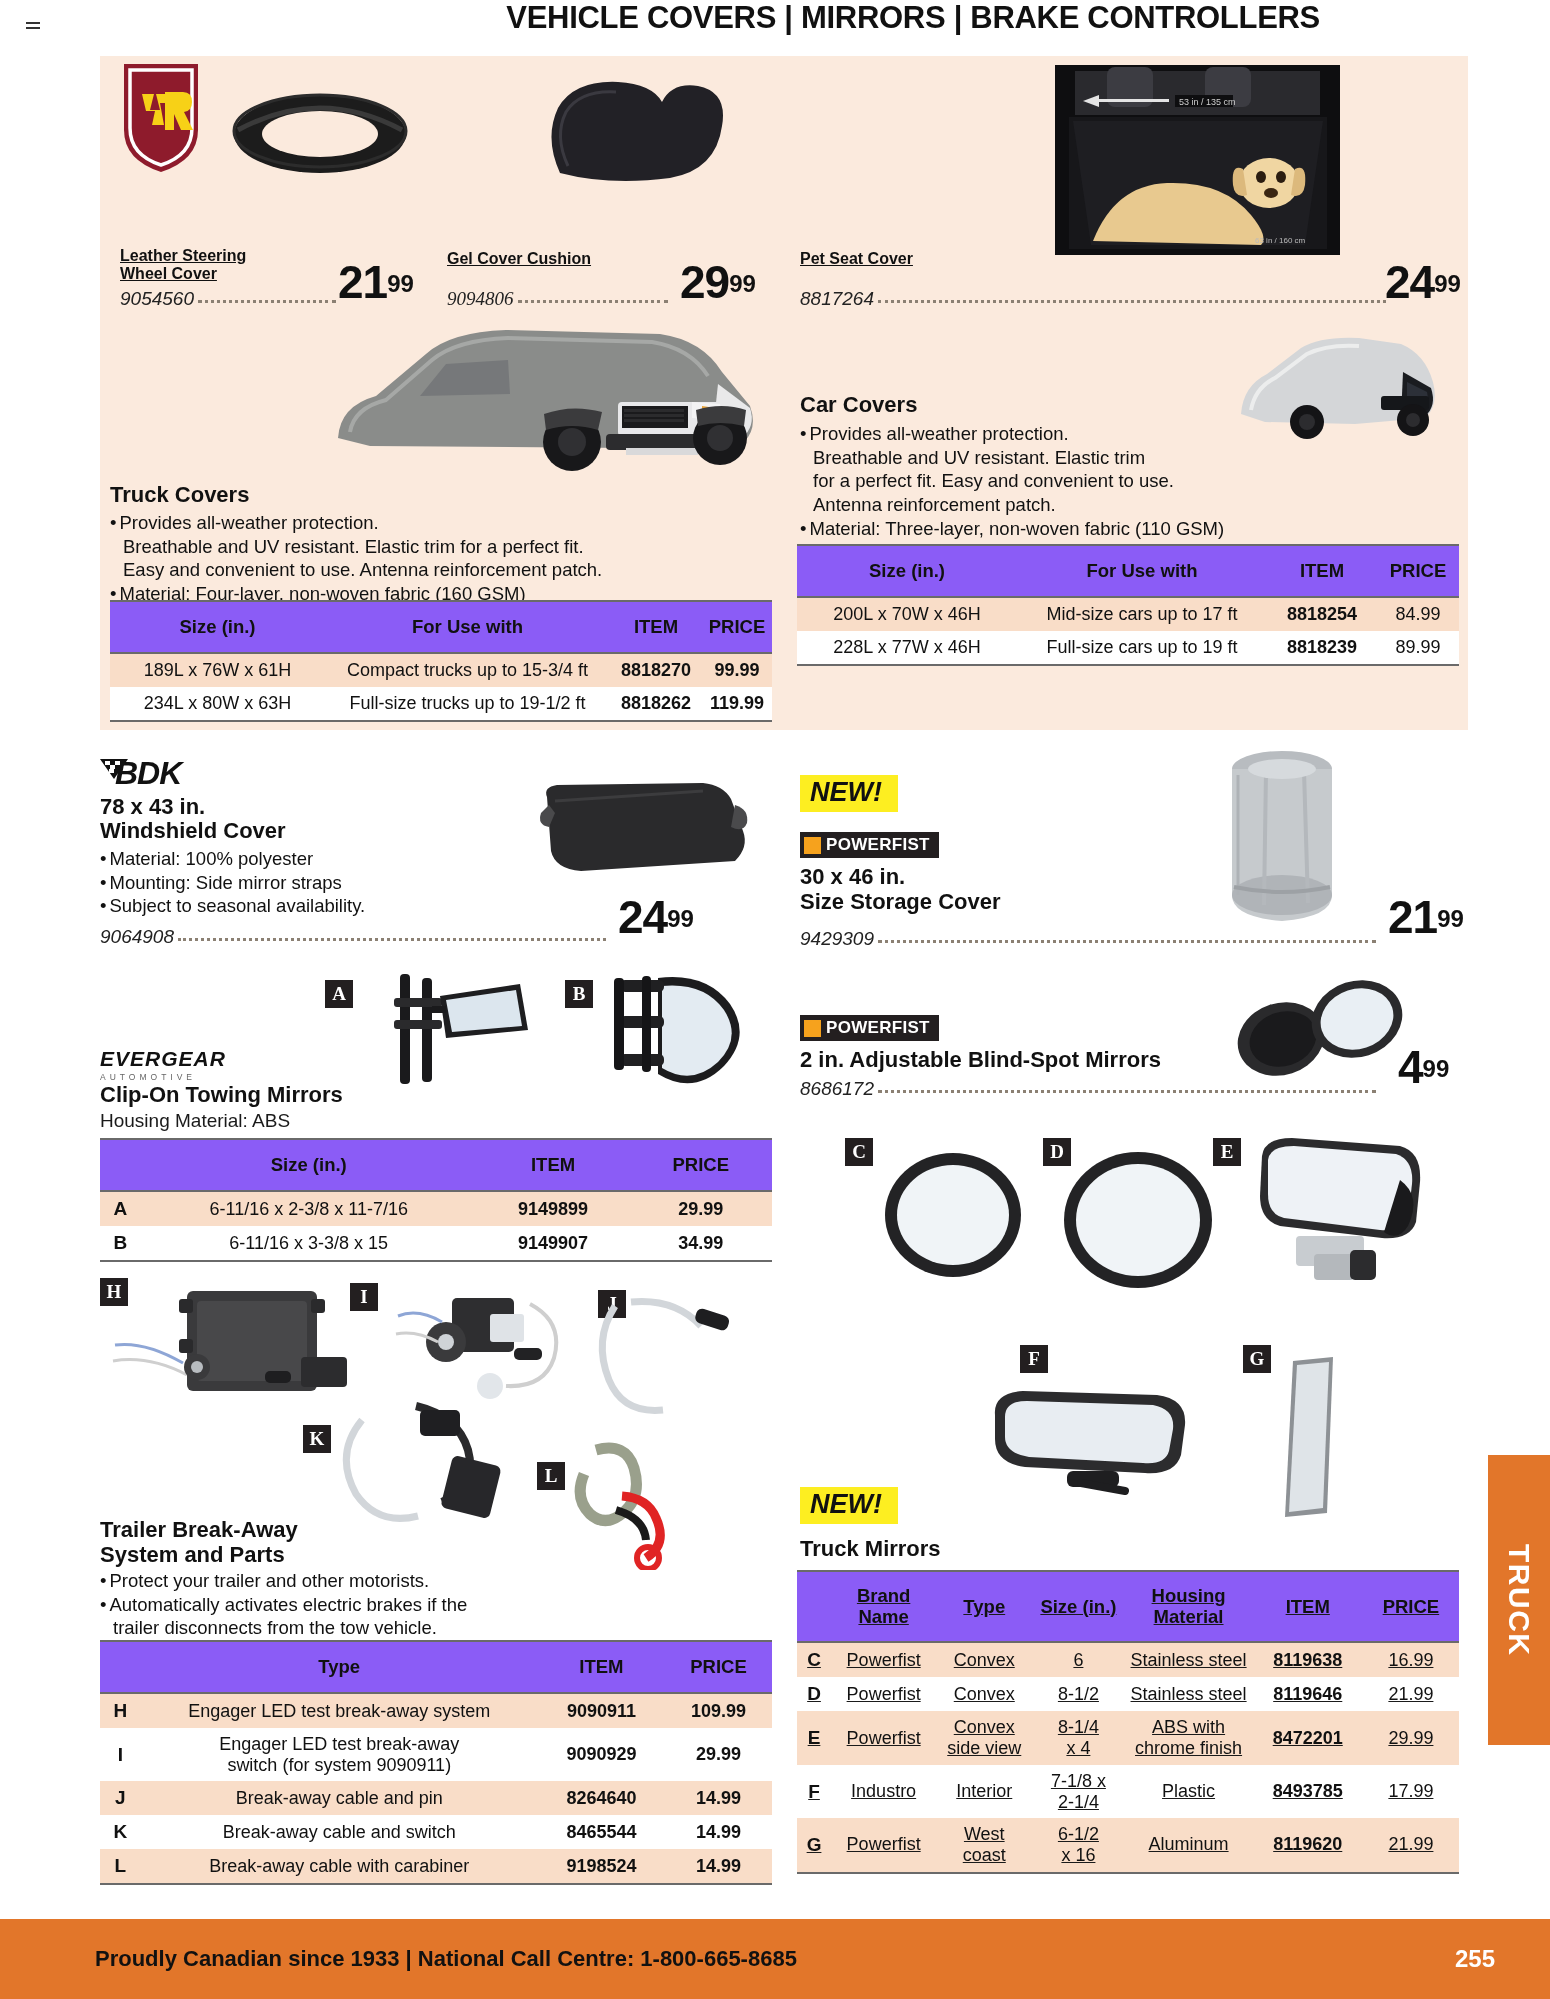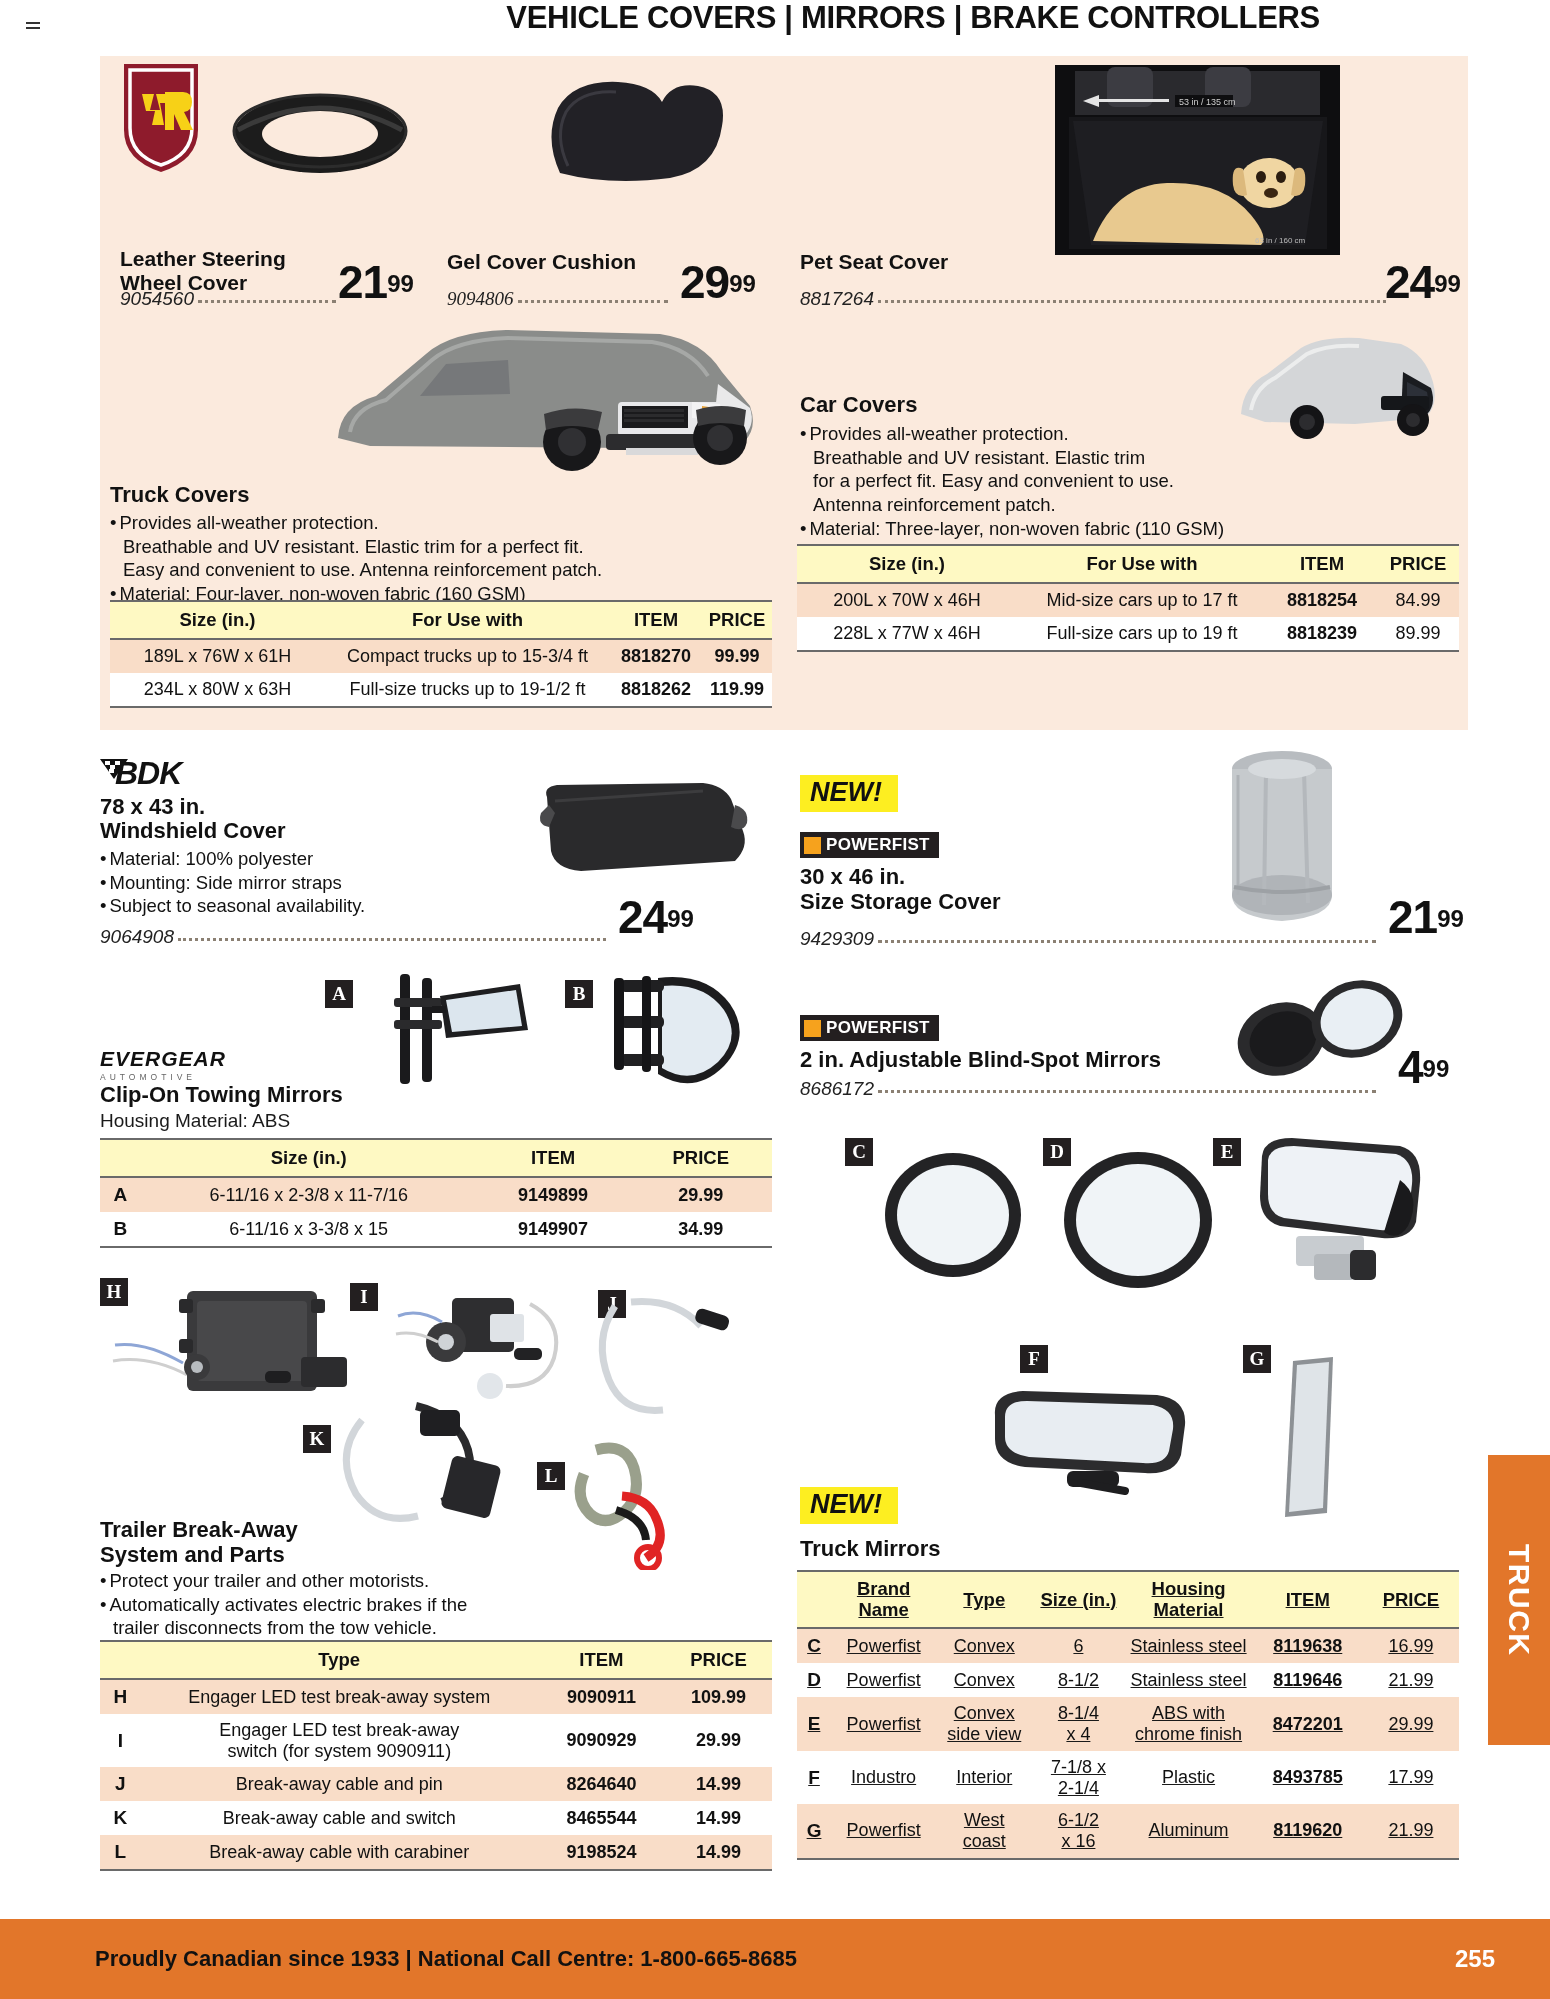--- a/index.html
+++ b/index.html
@@ -38,21 +38,21 @@
   .hr-shield svg{ width:100%; height:100%; display:block;}
 
   
   .img-wheelcover{ position:absolute; left:230px; top:90px; width:180px;height:85px;}
   .img-cushion{ position:absolute; left:540px; top:78px; width:195px; height:105px;}
   .img-petcover{ position:absolute; left:1055px; top:65px; width:285px; height:190px;}
   .img-truckcover{ position:absolute; left:330px; top:310px; width:430px; height:170px;}
   .img-carcover{ position:absolute; left:1235px; top:330px; width:205px; height:115px;}
 
   
-  .prod-label{ position:absolute; font-weight:bold; font-size:21px; line-height:1.12; color:#111;}
+  .prod-label{ position:absolute; font-weight:bold; font-size:16px; line-height:1.12; color:#111;text-decoration:underline;}
   .prod-sku{ font-weight:normal; font-style:italic; font-size:19px; color:#222; }
   .price{ position:absolute; font-weight:bold; color:#111; }
   .price .big{ font-size:46px; letter-spacing:-1px; }
   .price .cents{ font-size:24px; vertical-align:super; }
 
   .skuline{ display:flex; align-items:flex-end; }
   .dotfill{
     flex:1; border-bottom:3px dotted #8b8073; margin:0 4px 7px 4px; min-width:20px; height:1px;
   }
 
@@ -61,23 +61,23 @@
   .bul{ font-size:18.5px; line-height:1.28; color:#111; }
   .bul .b{ display:flex; }
   .bul .b .dot{ margin-right:3px; }
 
   
   table.spec{
     width:100%; border-collapse:collapse; font-size:18px; color:#111;
     background:#fff;
   }
   table.spec th{
-    font-weight:bold; font-size:18.5px; padding:7px 4px;
+    font-weight:bold; font-size:18.5px; padding:14px 4px;
     border-top:2.5px solid #6a6a6a; border-bottom:2.5px solid #6a6a6a;
-    background:#fef9c3; text-align:center; white-space:nowrap;
+    background:#8b5cf6; text-align:center; white-space:nowrap;
   }
   table.spec td{
     padding:6px 5px; text-align:center; white-space:nowrap;
   }
   table.spec tbody tr:nth-child(odd) td{ background:#f9ddc8; }
   table.spec tbody tr:nth-child(even) td{ background:#ffffff; }
   table.spec tbody tr:last-child td{ border-bottom:2.5px solid #6a6a6a;margin-left:44px; }
   td.b, th.b{ font-weight:bold; }
   td.key{ font-weight:bold; font-size:19px; }
 

